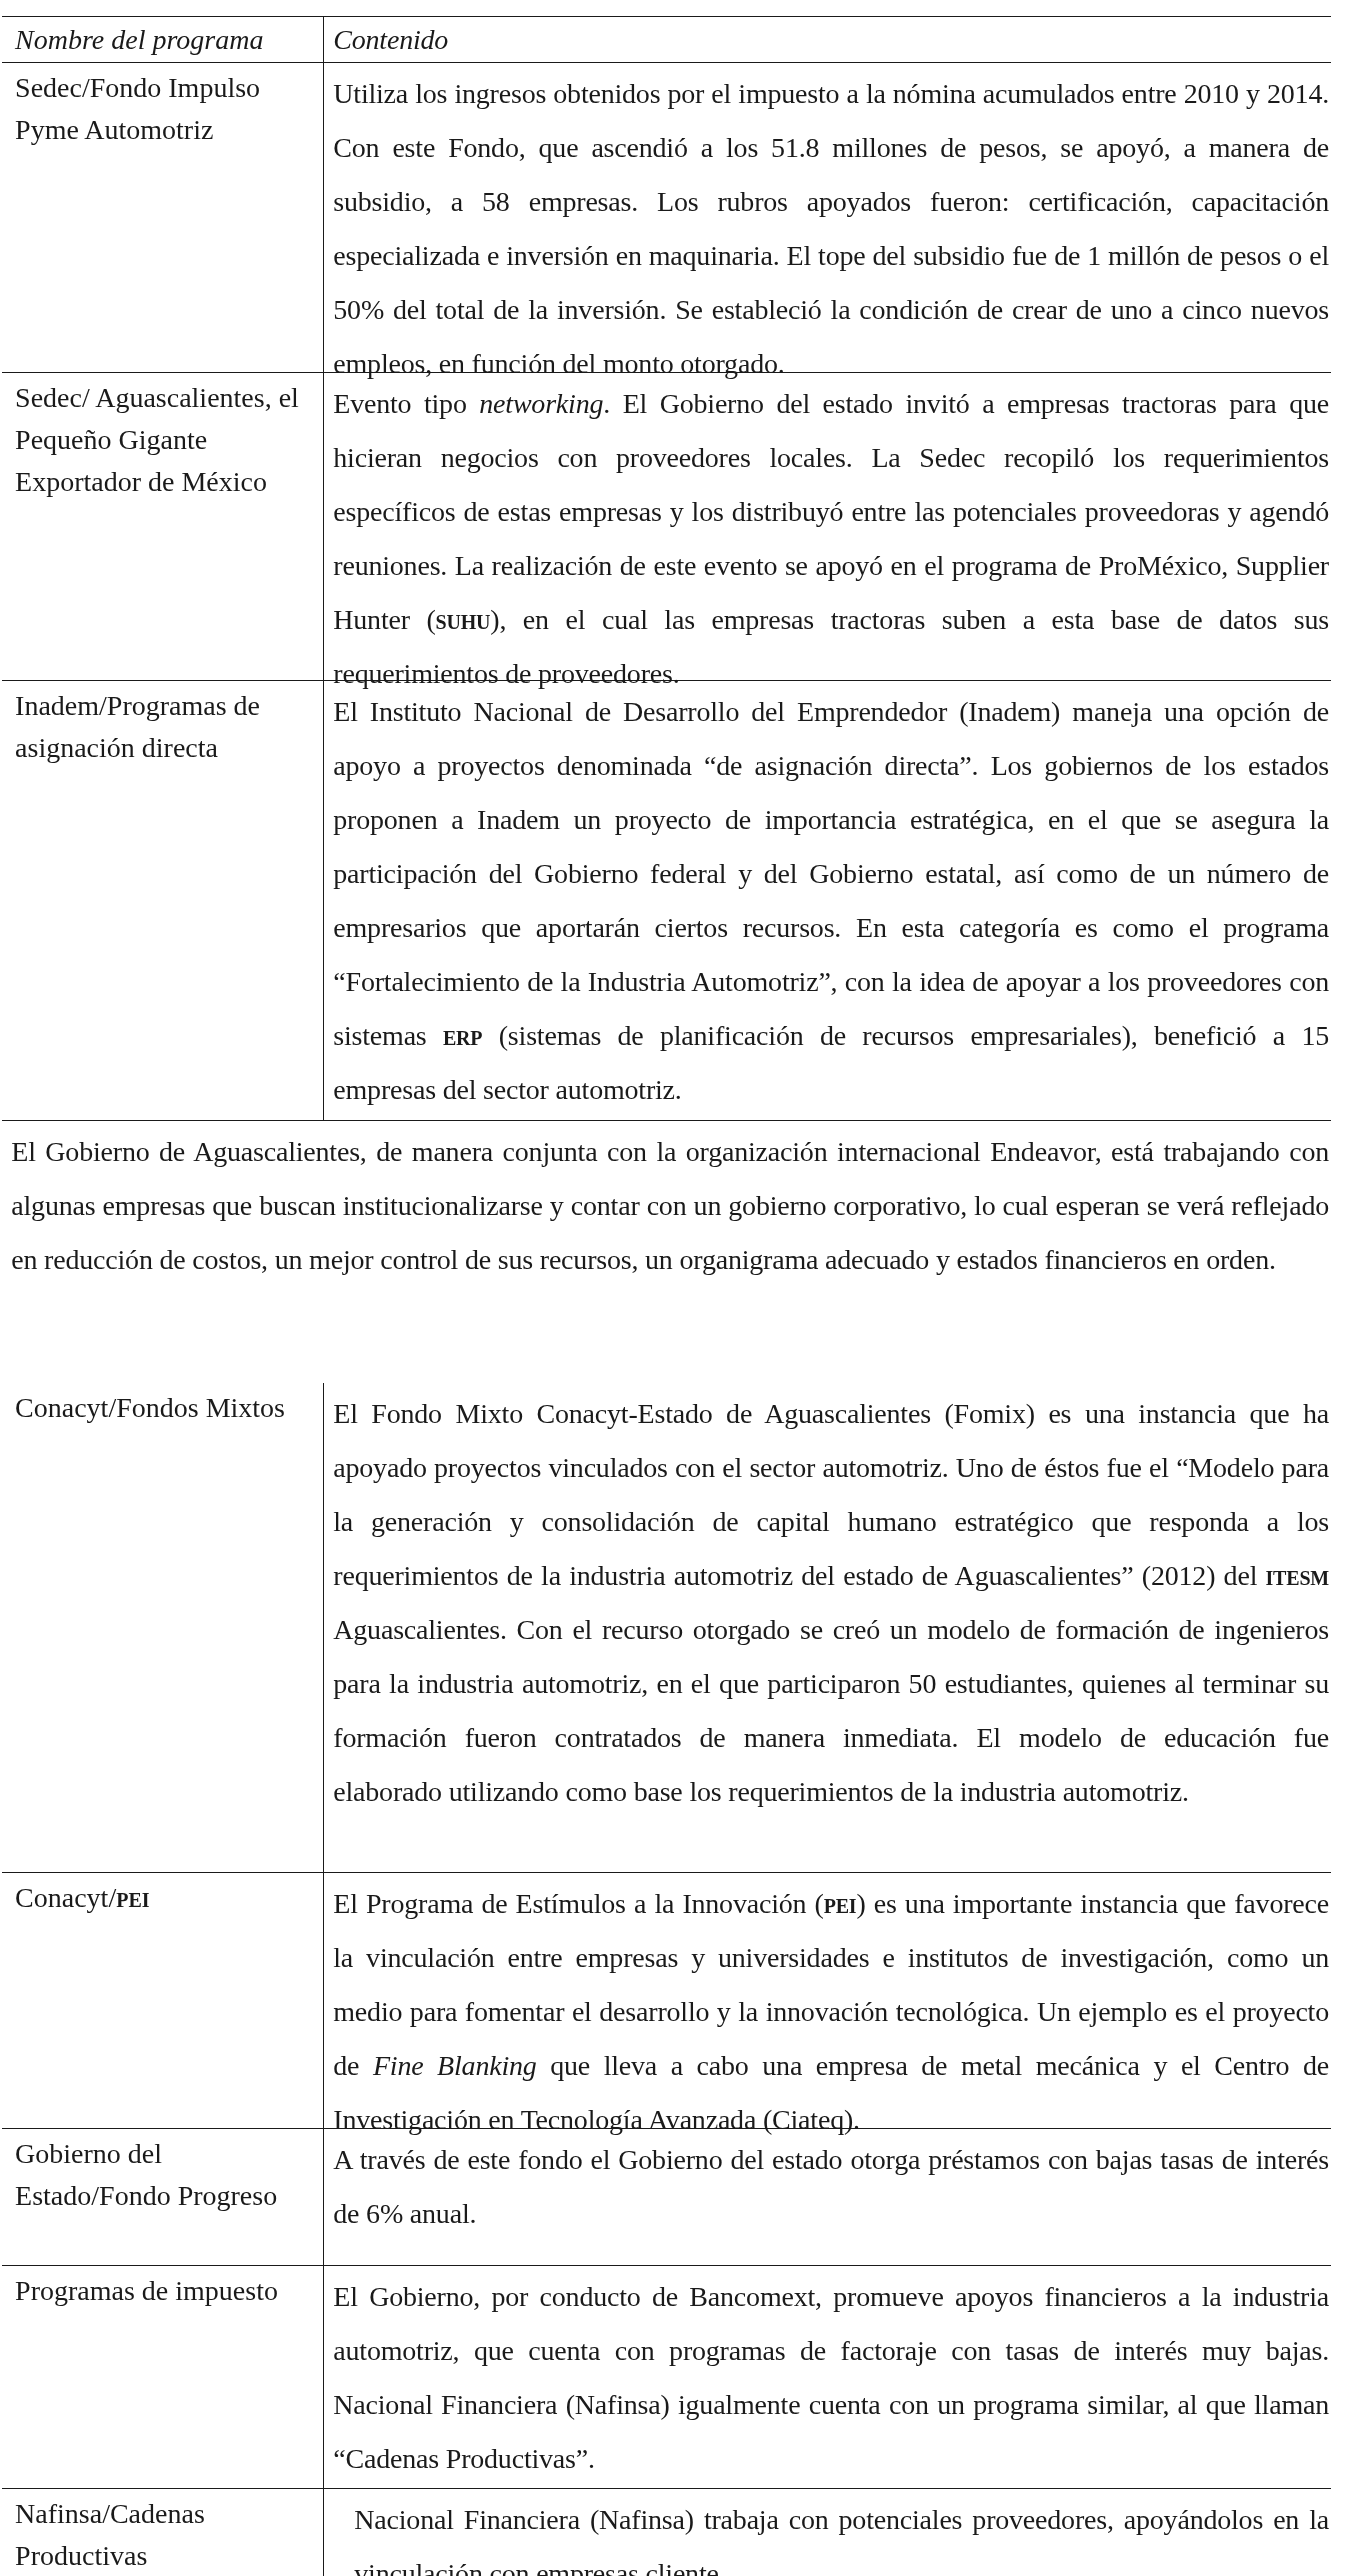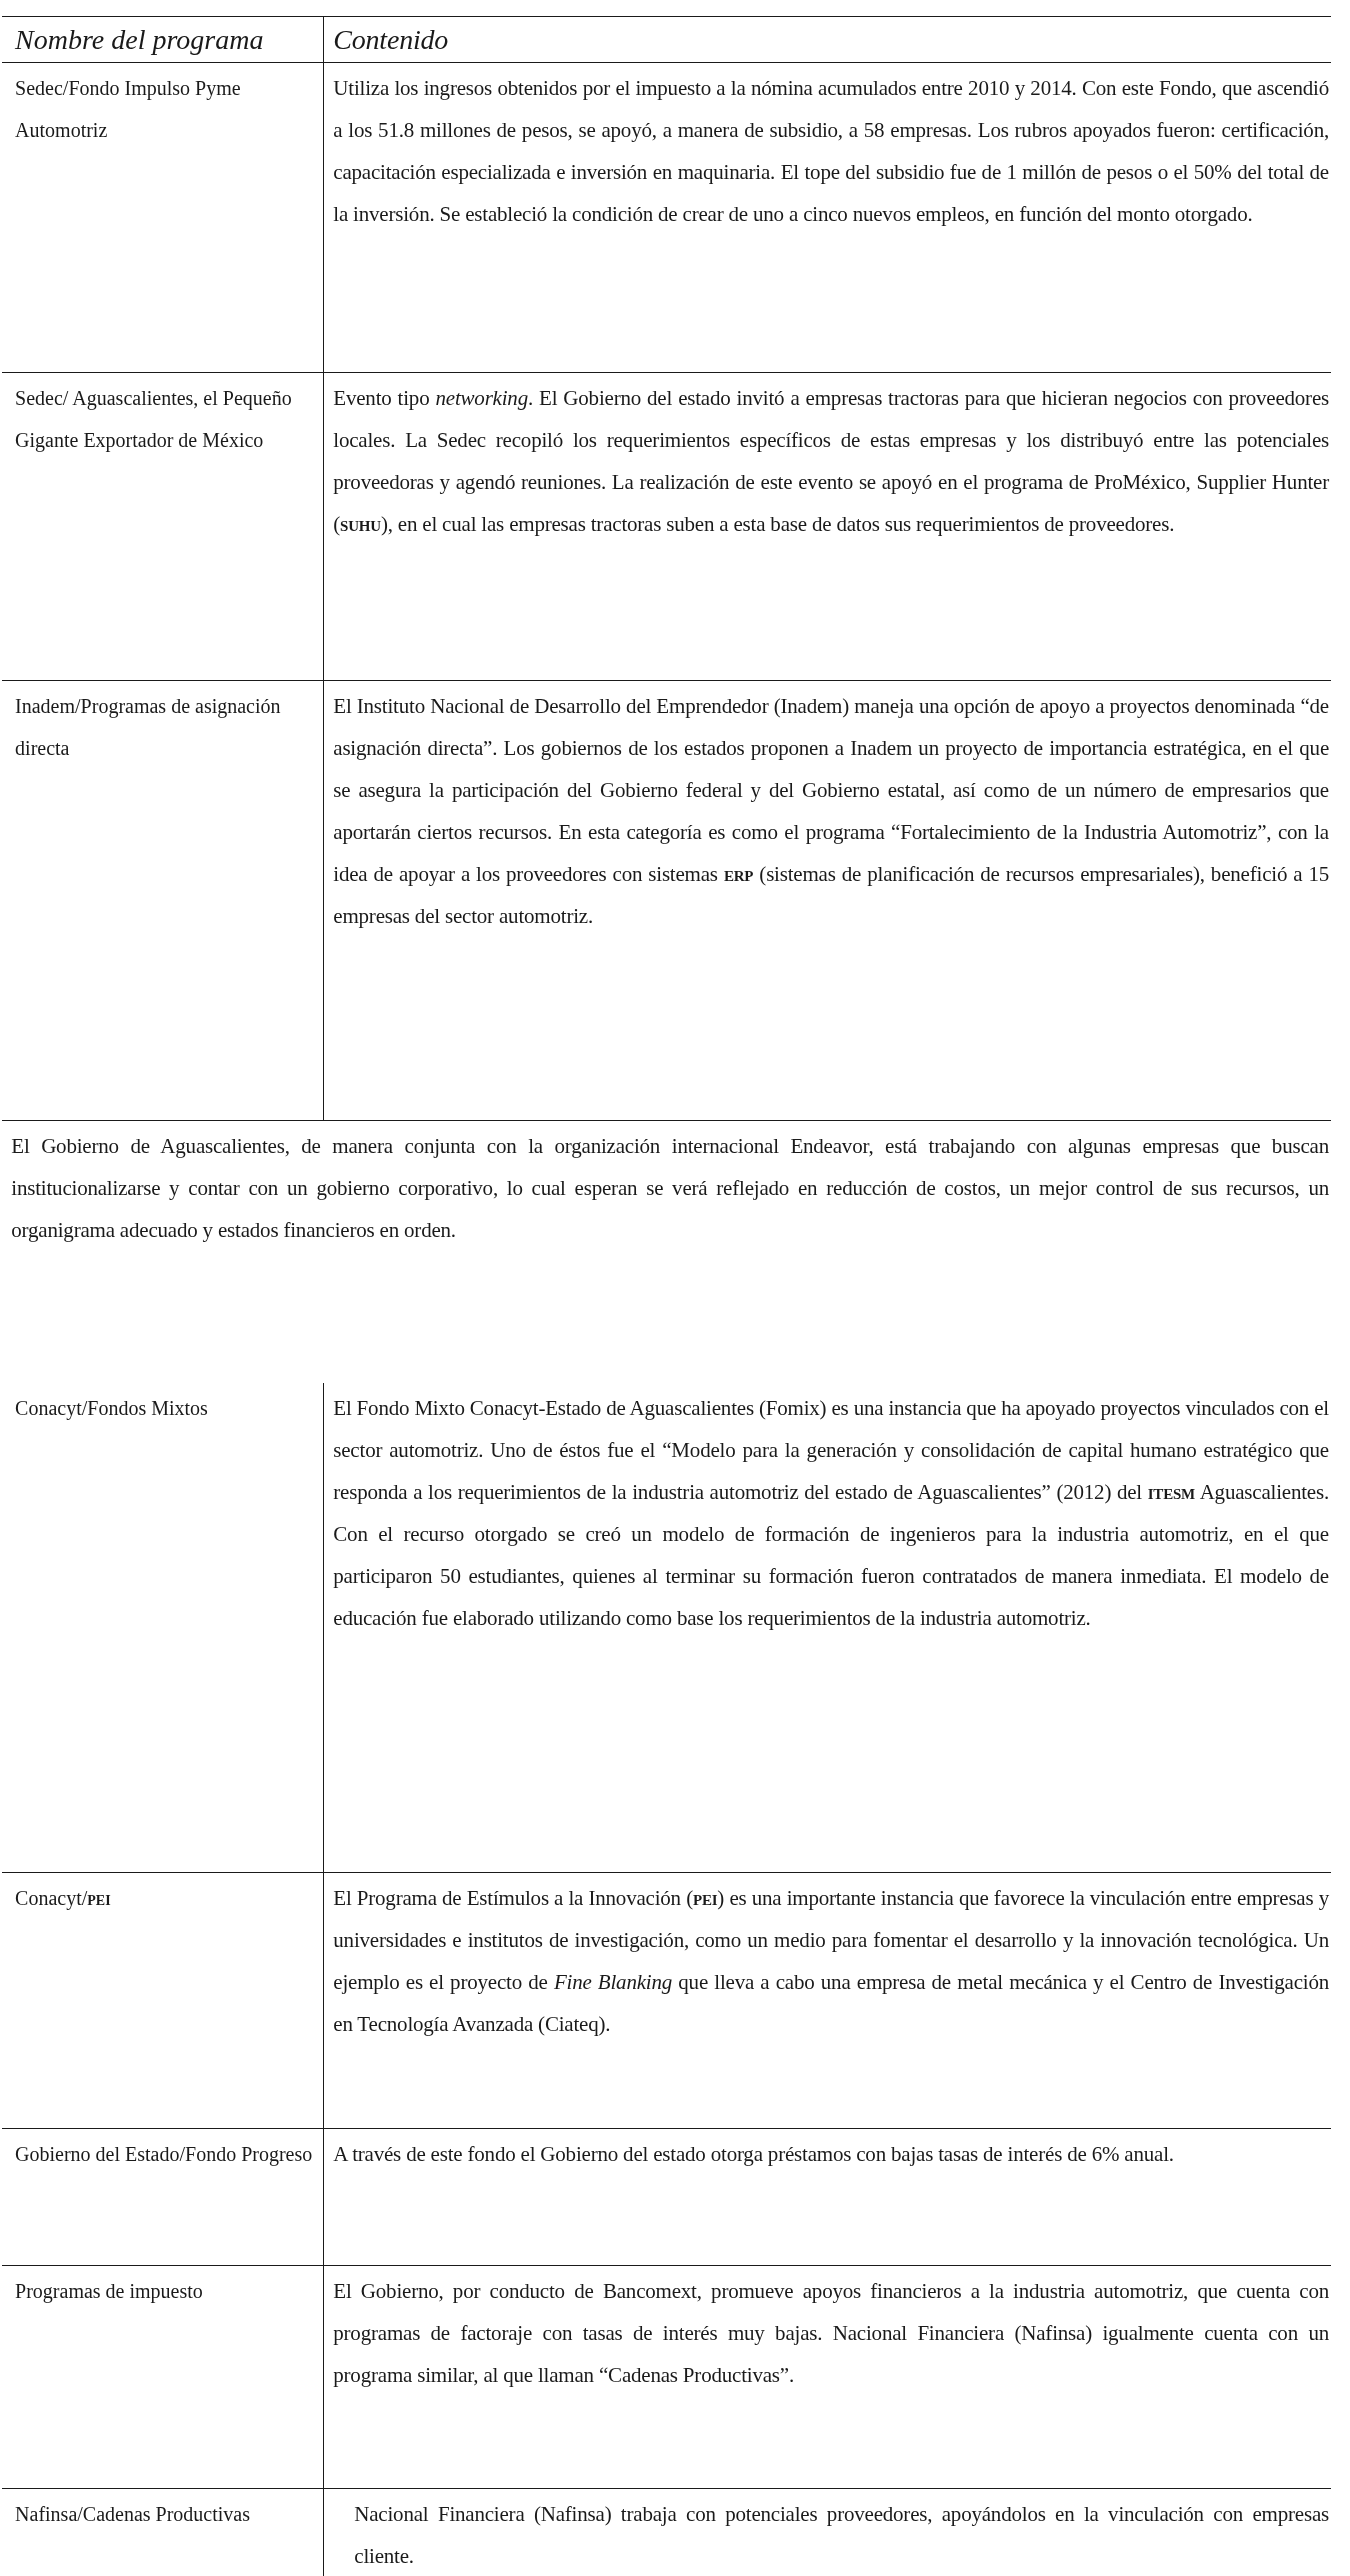--- a/index.html
+++ b/index.html
@@ -3,23 +3,23 @@
 <meta charset="utf-8">
 <style>
   html, body { margin: 0; padding: 0; background: #ffffff; }
   body { width: 1350px; height: 2576px; position: relative; overflow: hidden;
          font-family: "Liberation Serif", "DejaVu Serif", serif; color: #1a1a1a; }
   .table { position: absolute; left: 1.9px; top: 16px; width: 1329px; border-collapse: collapse; }
   .row { display: flex; border-bottom: 1.9px solid #1a1a1a; box-sizing: border-box; }
   .row.no-border { border-bottom: none; }
   .row.header { border-top: 1.9px solid #1a1a1a; }
   .c1 { width: 322px; box-sizing: border-box; border-right: 1.4px solid #1a1a1a;
-        padding: 3.8px 5.7px 0 13.2px; font-size: 20px; line-height: 42px; }
-  .c2 { flex: 1; box-sizing: border-box; padding: 3.8px 1.9px 0 9.4px; font-size: 21px;
-        line-height: 42px; text-align: justify; letter-spacing: -0.2px; }
+        padding: 3.8px 5.7px 0 13.2px; font-size: 28px; line-height: 42px; }
+  .c2 { flex: 1; box-sizing: border-box; padding: 3.8px 1.9px 0 9.4px; font-size: 28px;
+        line-height: 54px; text-align: justify; letter-spacing: -0.2px; }
   .header .c1, .header .c2 { font-style: italic; font-size: 28px; line-height: 41px; padding-top: 1.9px; padding-bottom: 1.9px; }
   .seg-italic { font-style: italic; }
   .seg-smallcaps { font-variant: small-caps; text-transform: lowercase; font-weight: bold; }
 </style>
 </head>
 <body>
 
 <div class="table">
   <div class="row header">
     <div class="c1">Nombre del programa</div>

